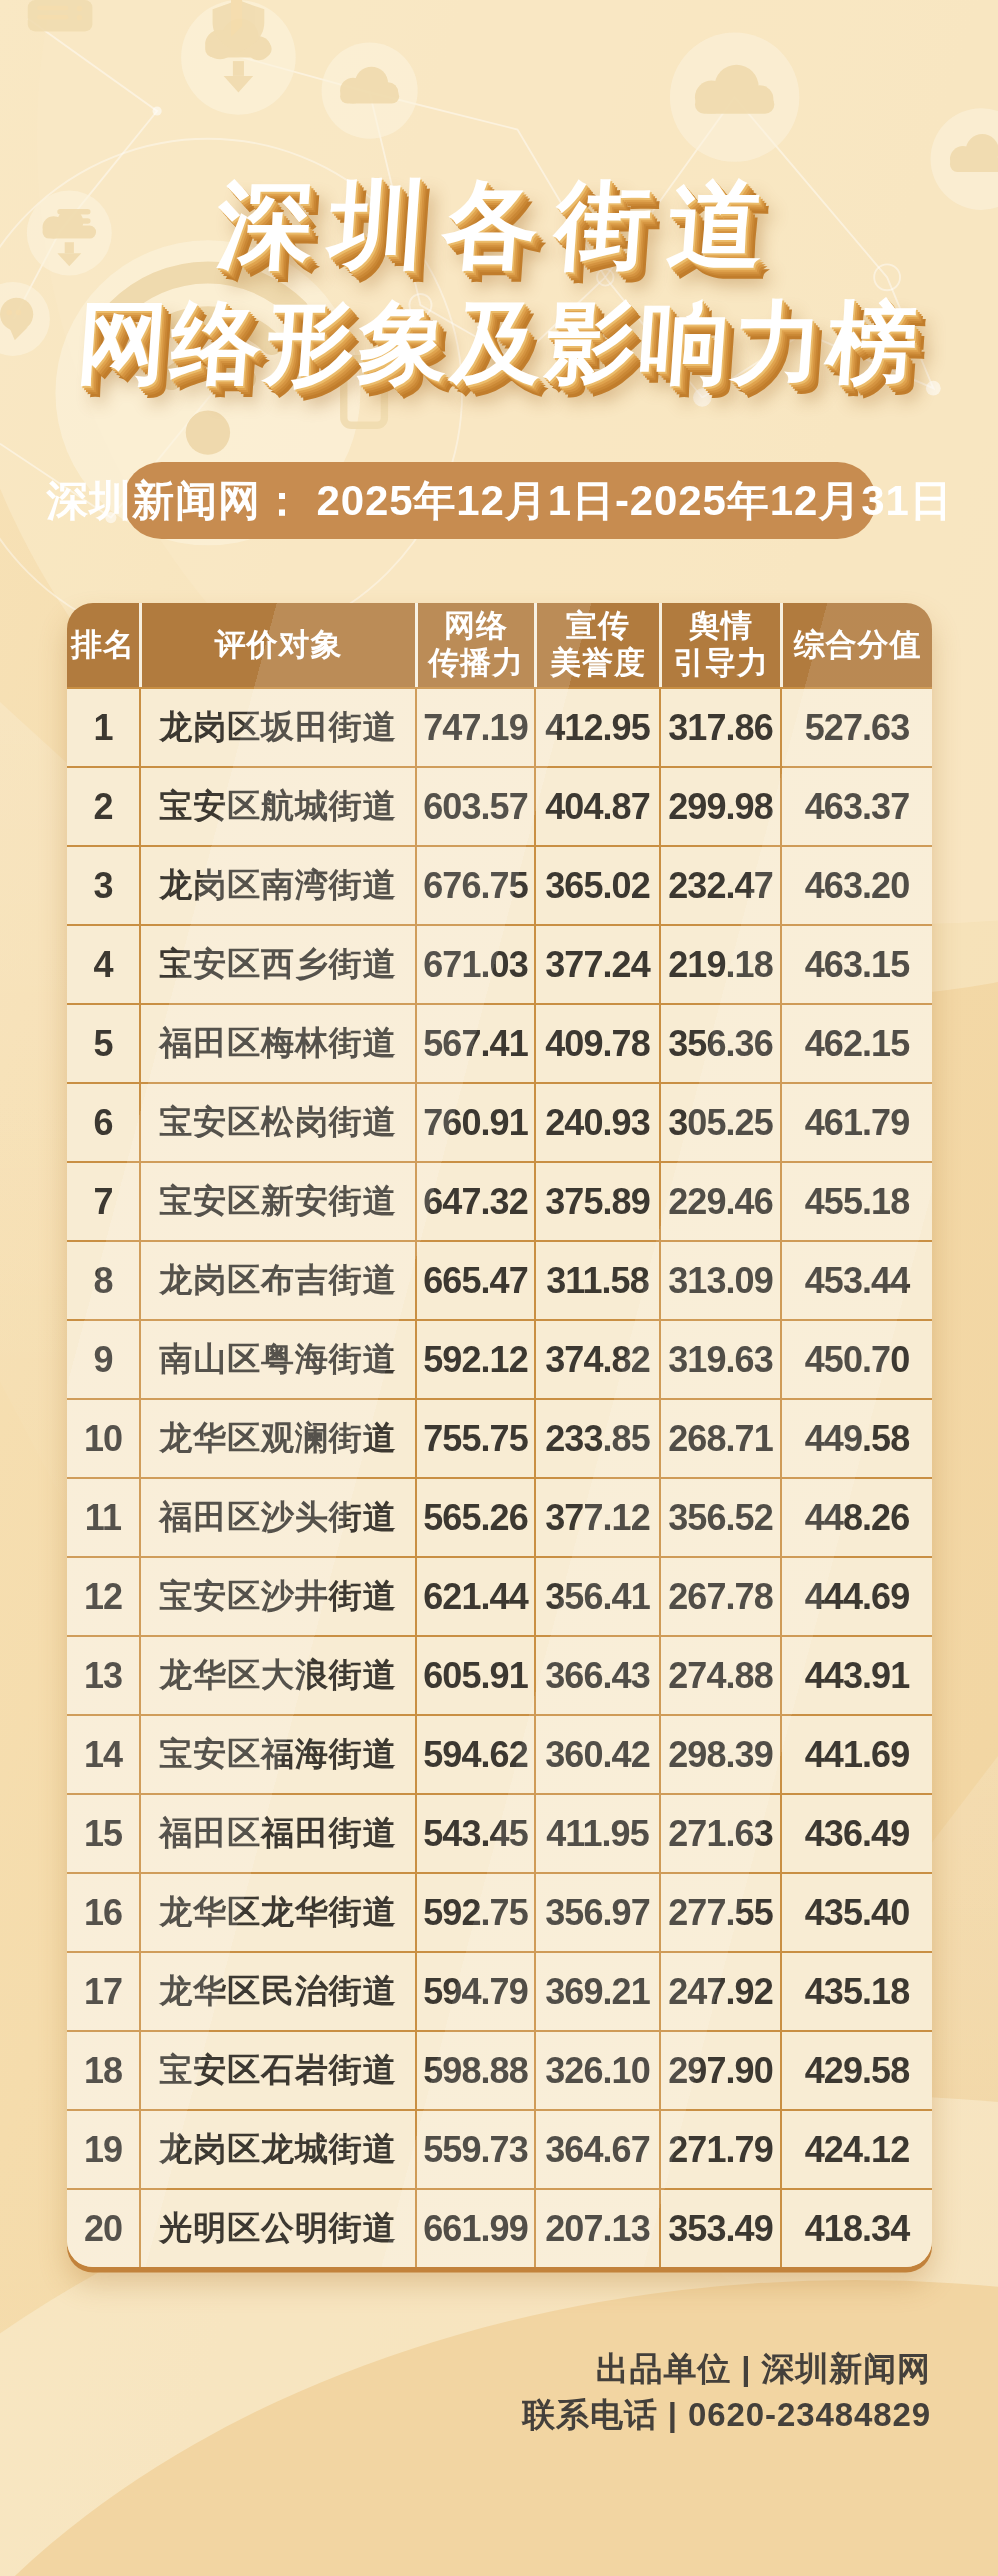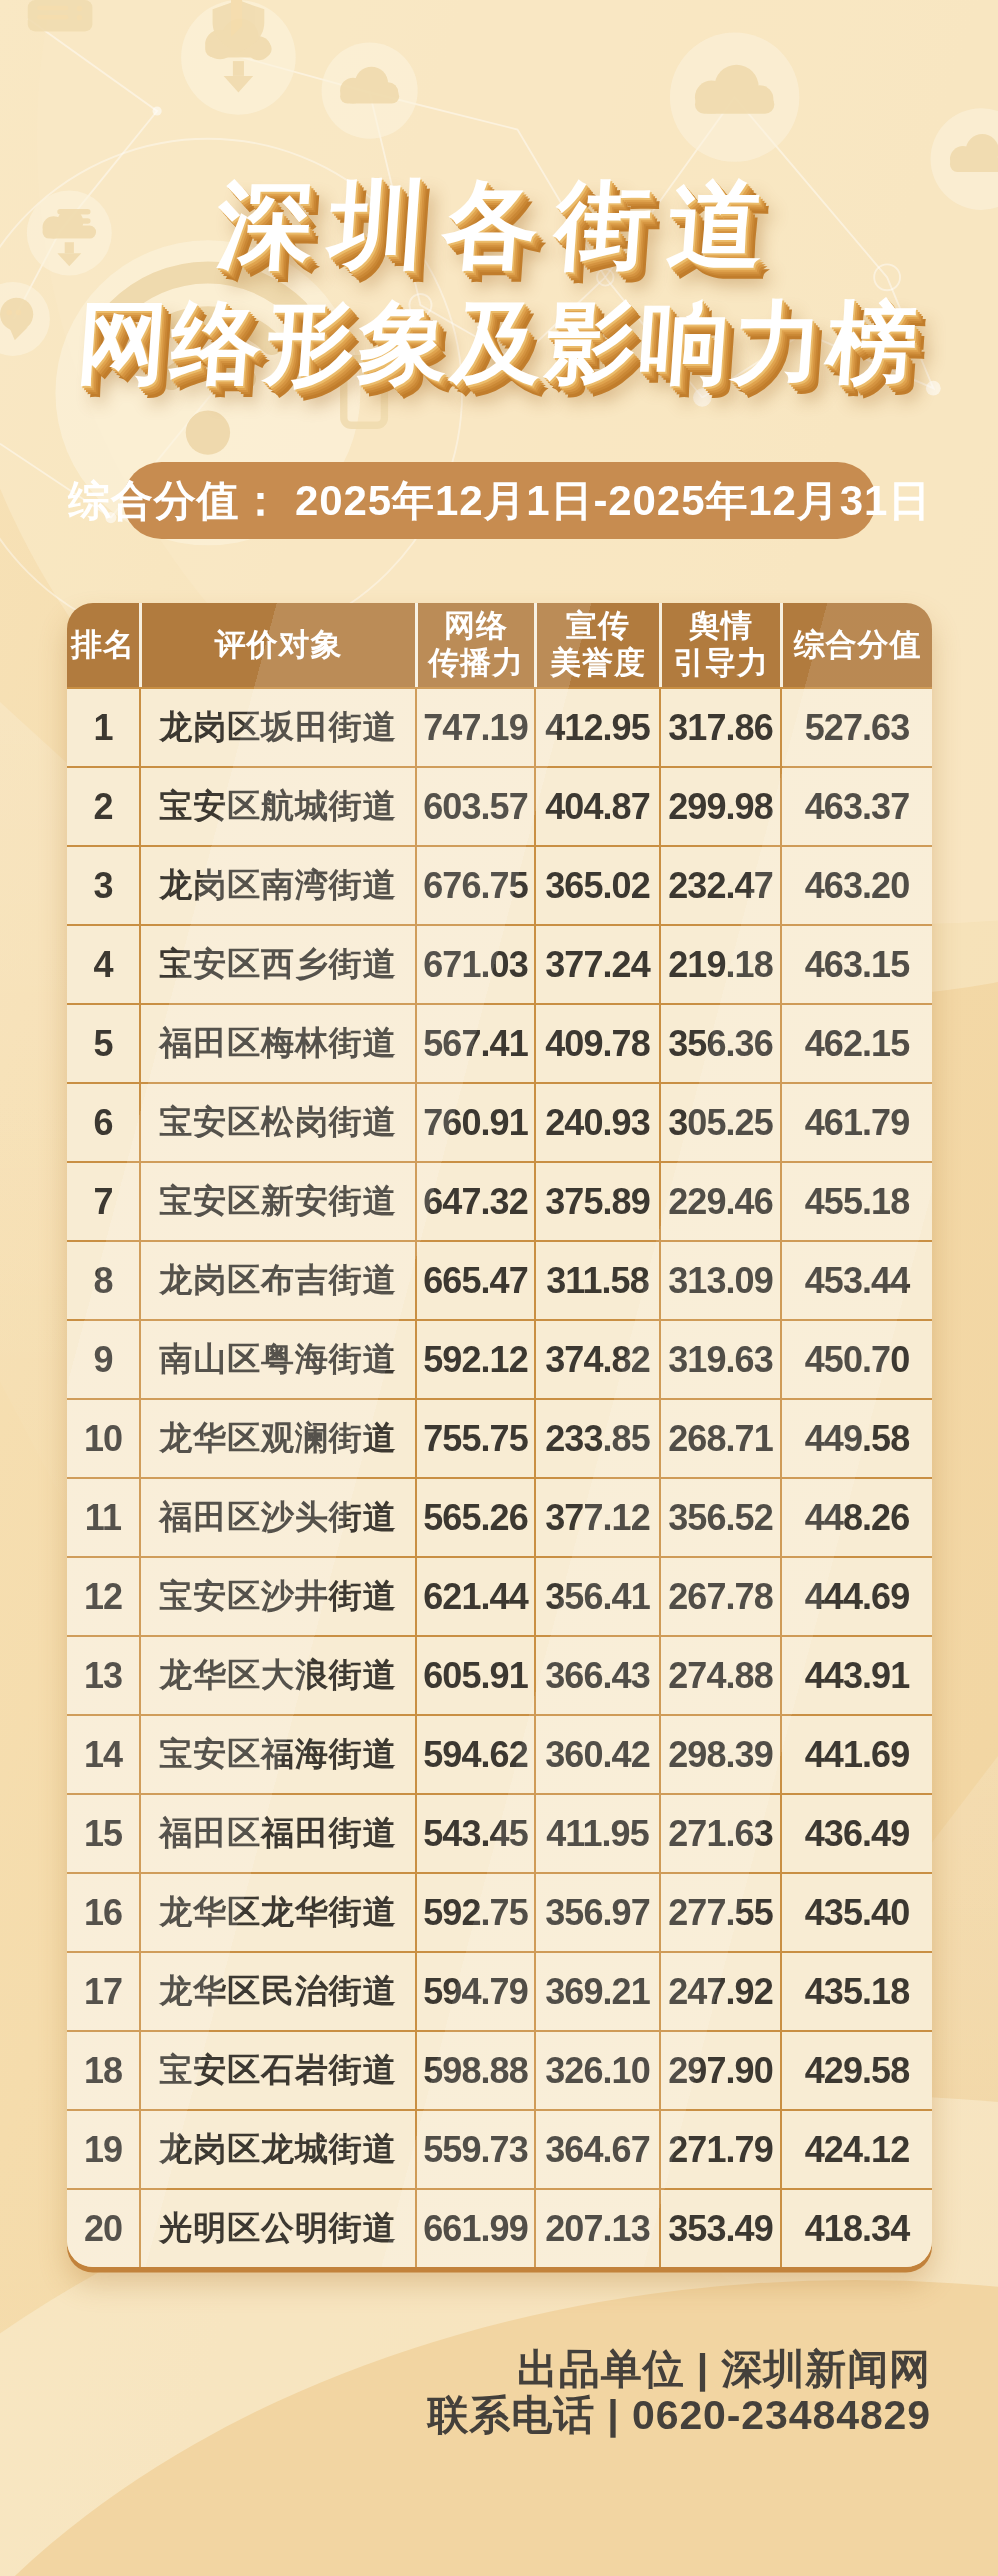--- a/index.html
+++ b/index.html
@@ -61,21 +61,21 @@
   .trow{display:flex;height:77px;border-top:2.8px solid #C98F43;}
   .cell{
     box-sizing:border-box;display:flex;align-items:center;justify-content:center;
     background:#F8ECD3;color:#3C3831;font-size:36px;font-weight:700;letter-spacing:-0.9px;
   }
   .cell:not(:first-child){border-left:2.8px solid #C98F43;}
   .cell.name{font-size:33px;letter-spacing:0.9px;}
   .c0{width:72px;} .c1{width:276px;} .c2{width:119px;} .c3{width:125px;} .c4{width:121px;} .c5{width:152px;}
   
   .footer{position:absolute;right:67px;top:2346px;text-align:right;color:#44403B;
-    font-size:41px;font-weight:bold;line-height:46px;letter-spacing:0.9px;}
+    font-size:33px;font-weight:bold;line-height:46px;letter-spacing:0.9px;}
 </style>
 </head>
 <body>
 
 <div class="page">
 
   <div class="curve-top-right2"></div>
   <div class="curve-top-right"></div>
   <div class="sheen1"></div>
   <div class="sheen2"></div>
@@ -199,21 +199,21 @@
       <polygon points="250,0 250,40 262,28 262,0" fill="#F5DCAC"></polygon>
     </g>
   </svg>
 
   <header>
     <div class="title-line title-l1">深圳各街道</div>
     <div class="title-line title-l2">网络形象及影响力榜</div>
   </header>
 
   <div class="date-pill">
-    <span>综合分值： 2025年12月1日-2025年12月31日</span>
+    <span>深圳新闻网： 2025年12月1日-2025年12月31日</span>
   </div>
 
   <section class="rank-table">
     <div class="thead">
       <div class="hcell c0">排名</div>
       <div class="hcell c1">评价对象</div>
       <div class="hcell c2">网络
 传播力</div>
       <div class="hcell c3">宣传
 美誉度</div>

